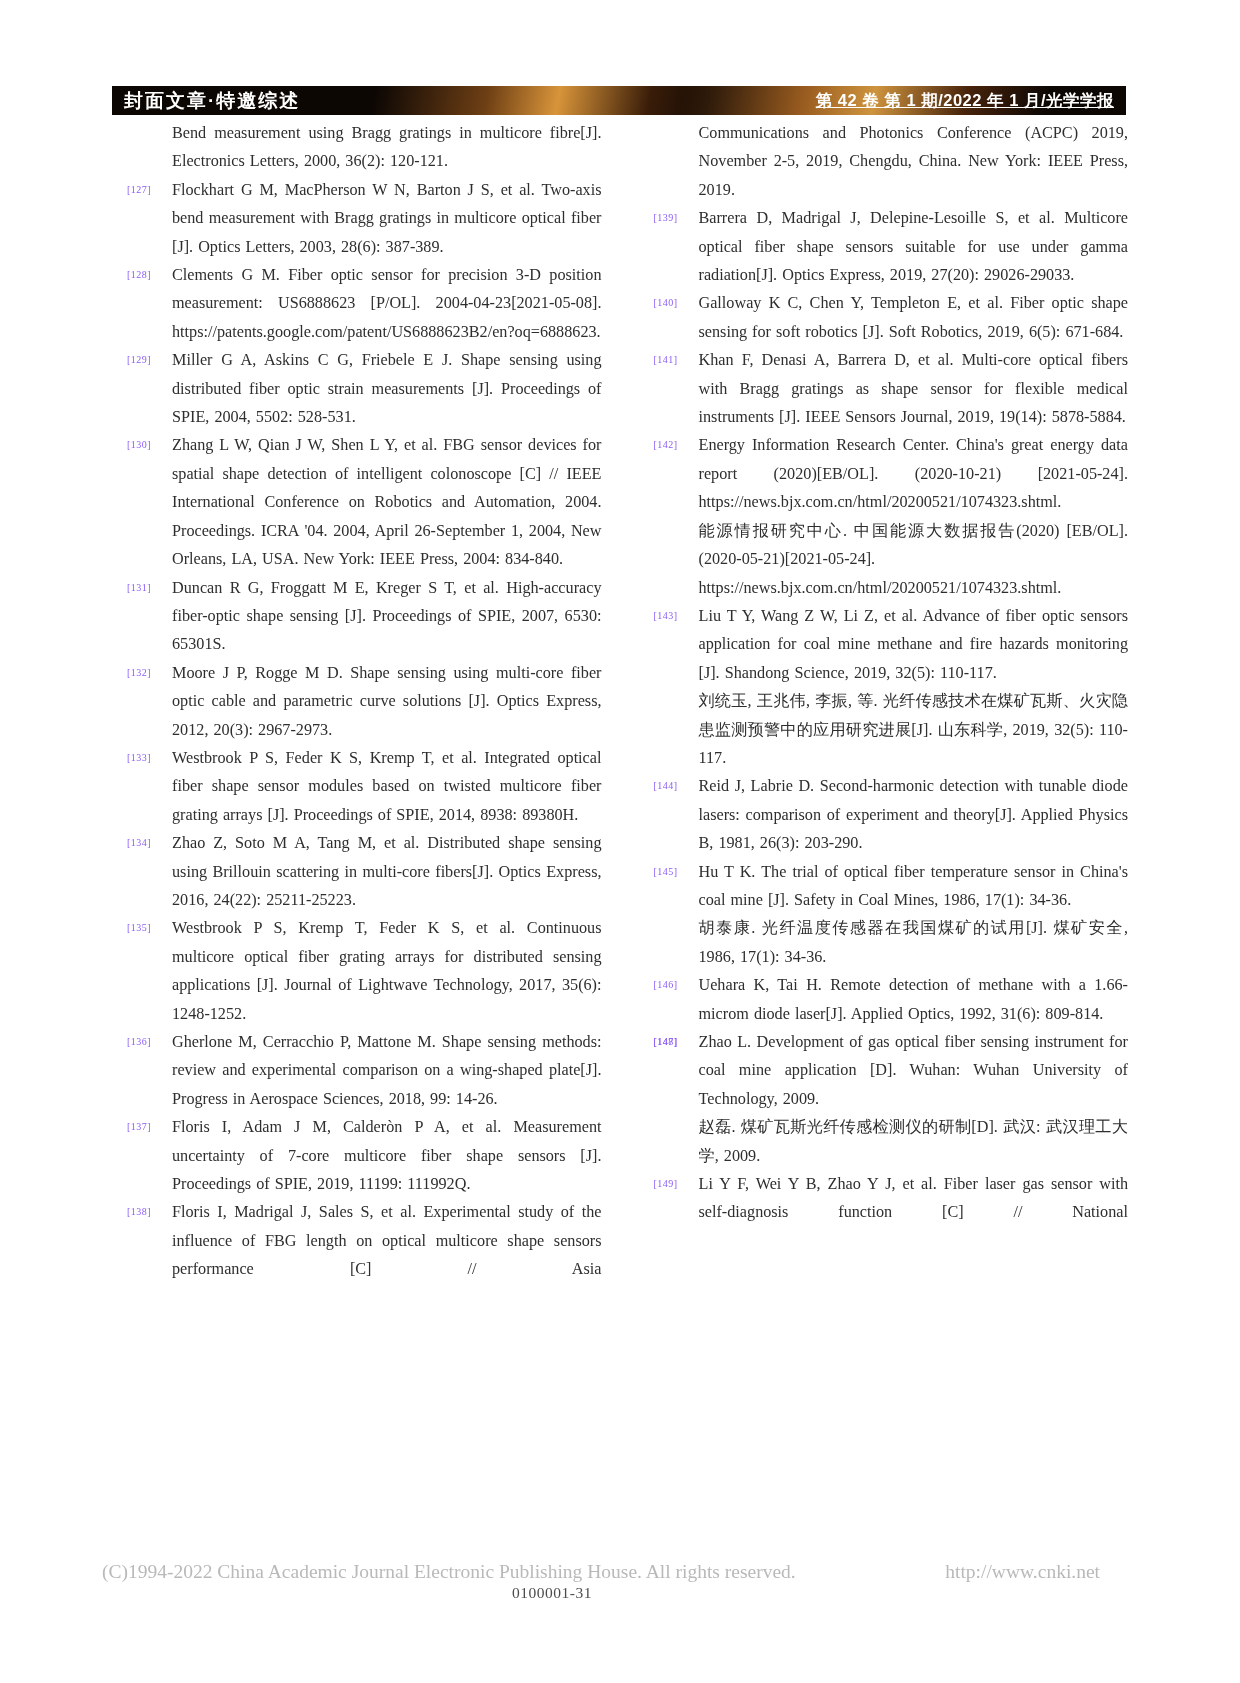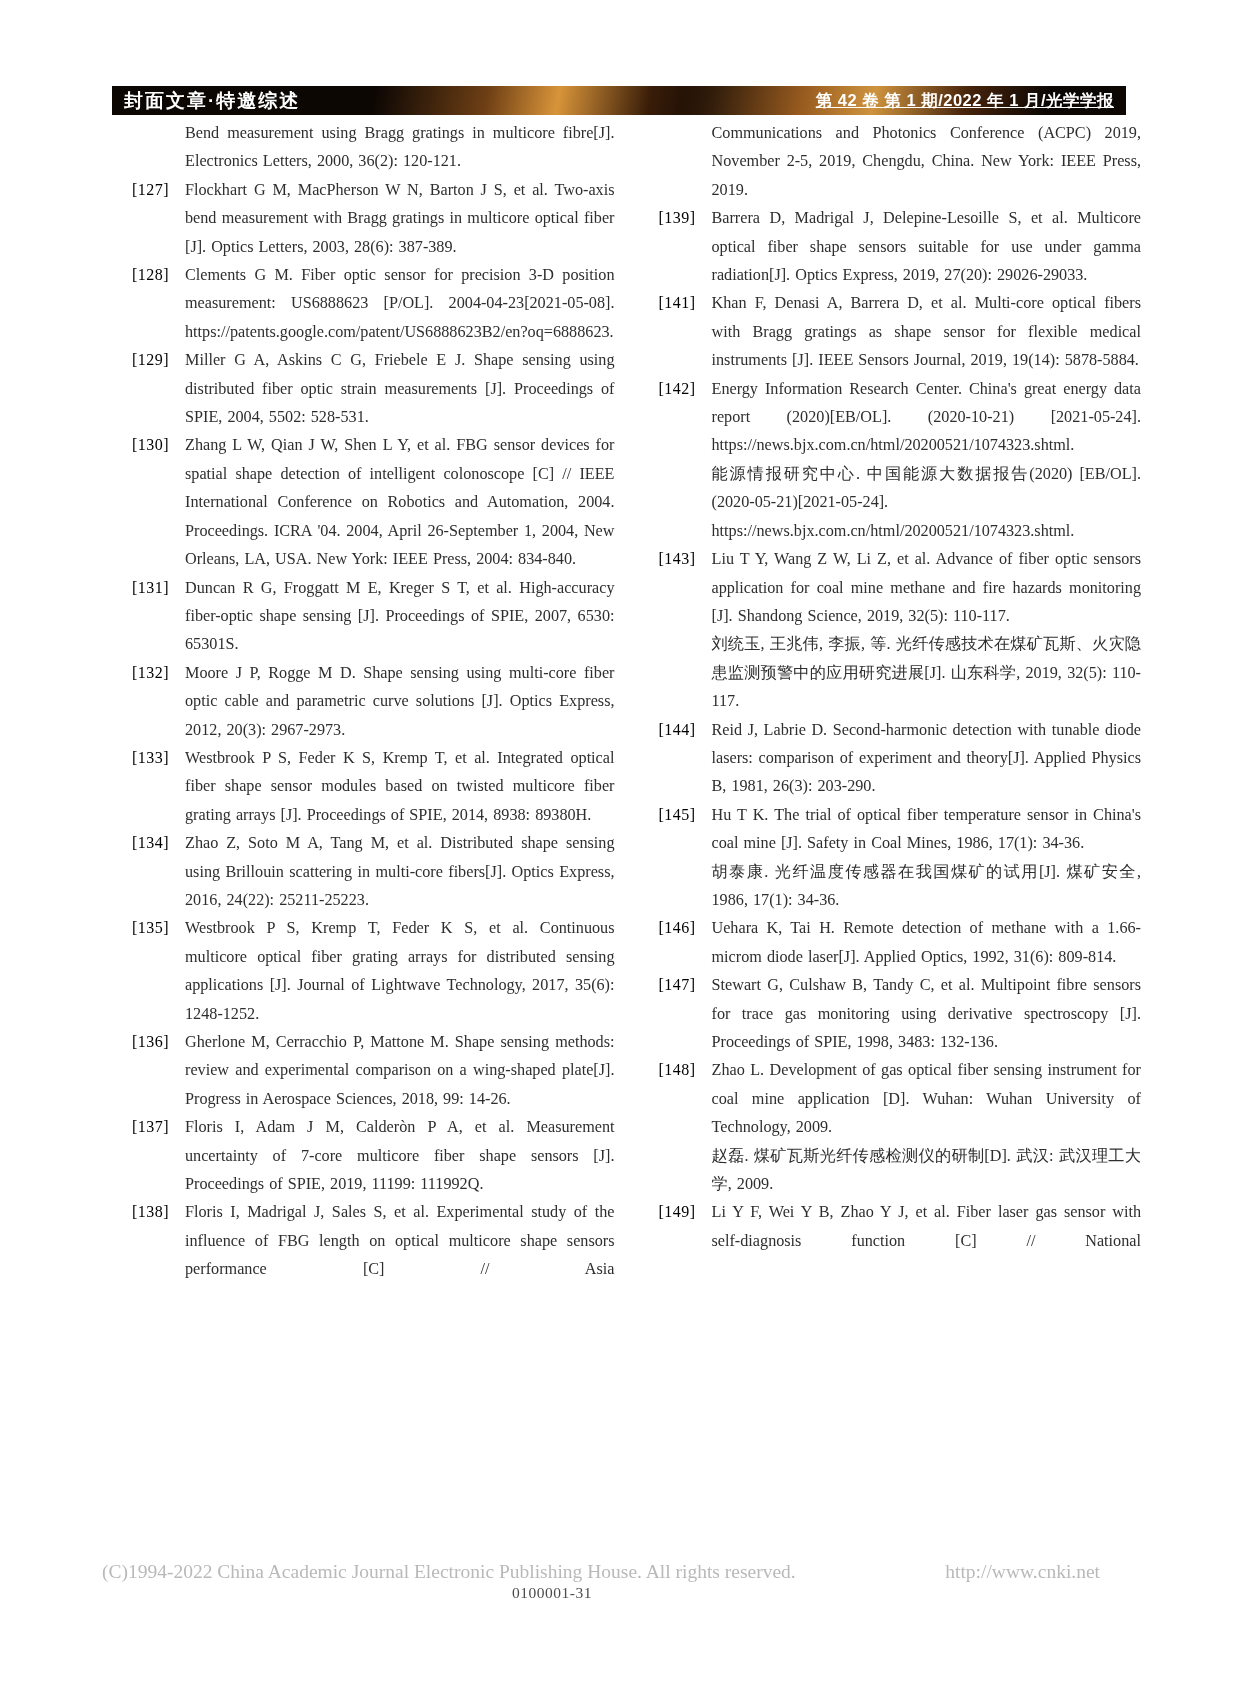--- a/index.html
+++ b/index.html
@@ -43,33 +43,32 @@
     white-space: nowrap;
     text-decoration: underline;
   }
   
   .content {
     position: absolute;
     left: 115px; top: 119px;
     width: 1013px;
     display: flex;
     gap: 40px;
-    margin-left: 13px;
   }
   .col { flex: 1 1 0; min-width: 0; }
   .ref-entry {
     position: relative;
     padding-left: 57px;
     box-sizing: border-box;
   }
   .ref-id {
     position: absolute;
-    left: 4px; top: 0;
-    color: #000000;
-    font-size: 16px;
+    left: 12px; top: 0;
+    color: #8b5cf6;
+    font-size: 10px;
     line-height: 28.4px;
     letter-spacing: 0.5px;
   }
   .ref-text {
     margin: 0;
     color: #2e2e2e;
     font-size: 16.2px;
     line-height: 28.4px;
     text-align: justify;
     overflow-wrap: break-word;
@@ -165,20 +164,24 @@
     <div class="col" id="col-right">
         <div class="ref-entry">
           <span class="ref-id"></span>
           <p class="ref-text">Communications and Photonics Conference (ACPC) 2019, November 2-5, 2019, Chengdu, China. New York: IEEE Press, 2019.</p>
         </div>
         <div class="ref-entry">
           <span class="ref-id">[139]</span>
           <p class="ref-text">Barrera D, Madrigal J, Delepine-Lesoille S, et al. Multicore optical fiber shape sensors suitable for use under gamma radiation[J]. Optics Express, 2019, 27(20): 29026-29033.</p>
         </div>
         <div class="ref-entry">
+          <span class="ref-id">[140]</span>
+          <p class="ref-text">Galloway K C, Chen Y, Templeton E, et al. Fiber optic shape sensing for soft robotics [J]. Soft Robotics, 2019, 6(5): 671-684.</p>
+        </div>
+        <div class="ref-entry">
           <span class="ref-id">[141]</span>
           <p class="ref-text">Khan F, Denasi A, Barrera D, et al. Multi-core optical fibers with Bragg gratings as shape sensor for flexible medical instruments [J]. IEEE Sensors Journal, 2019, 19(14): 5878-5884.</p>
         </div>
         <div class="ref-entry">
           <span class="ref-id">[142]</span>
           <p class="ref-text">Energy Information Research Center. China's great energy data report (2020)[EB/OL]. (2020-10-21) [2021-05-24]. https://news.bjx.com.cn/html/20200521/1074323.shtml.</p>
           <p class="ref-text">能源情报研究中心. 中国能源大数据报告(2020) [EB/OL]. (2020-05-21)[2021-05-24]. https://news.bjx.com.cn/html/20200521/1074323.shtml.</p>
         </div>
         <div class="ref-entry">
           <span class="ref-id">[143]</span>
@@ -193,21 +196,20 @@
           <span class="ref-id">[145]</span>
           <p class="ref-text">Hu T K. The trial of optical fiber temperature sensor in China's coal mine [J]. Safety in Coal Mines, 1986, 17(1): 34-36.</p>
           <p class="ref-text">胡泰康. 光纤温度传感器在我国煤矿的试用[J]. 煤矿安全, 1986, 17(1): 34-36.</p>
         </div>
         <div class="ref-entry">
           <span class="ref-id">[146]</span>
           <p class="ref-text">Uehara K, Tai H. Remote detection of methane with a 1.66-microm diode laser[J]. Applied Optics, 1992, 31(6): 809-814.</p>
         </div>
         <div class="ref-entry">
           <span class="ref-id">[147]</span>
-          <p class="ref-text">Stewart G, Culshaw B, Tandy C, et al. Multipoint fibre sensors for trace gas monitoring using derivative spectroscopy [J]. Proceedings of SPIE, 1998, 3483: 132-136.</p>
         </div>
         <div class="ref-entry">
           <span class="ref-id">[148]</span>
           <p class="ref-text">Zhao L. Development of gas optical fiber sensing instrument for coal mine application [D]. Wuhan: Wuhan University of Technology, 2009.</p>
           <p class="ref-text">赵磊. 煤矿瓦斯光纤传感检测仪的研制[D]. 武汉: 武汉理工大学, 2009.</p>
         </div>
         <div class="ref-entry">
           <span class="ref-id">[149]</span>
           <p class="ref-text flush">Li Y F, Wei Y B, Zhao Y J, et al. Fiber laser gas sensor with self-diagnosis function [C] // National</p>
         </div>

